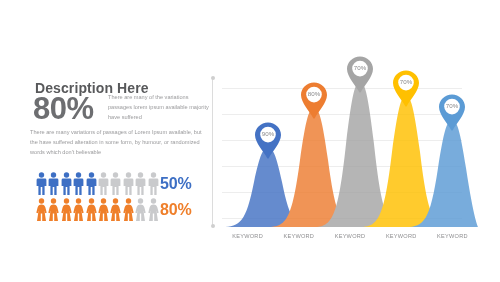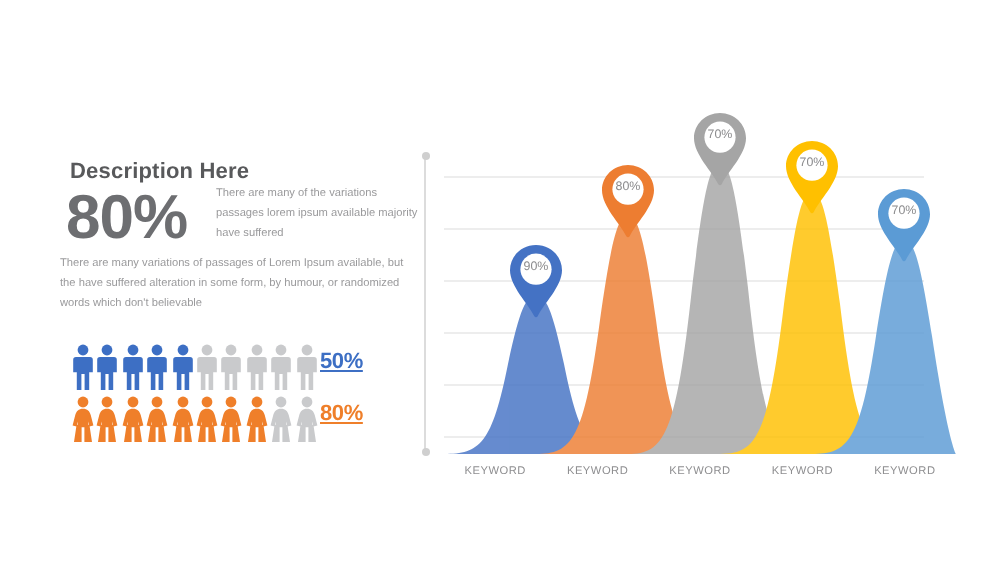--- a/index.html
+++ b/index.html
@@ -9,21 +9,21 @@
     font-family: "Liberation Sans", sans-serif;
     overflow: hidden;
   }
   #page { position: relative; width: 500px; height: 282px; background: #fff; }
 
   
   #left-panel { position: absolute; left: 0; top: 0; width: 212px; height: 282px; }
 
   #desc-title {
     position: absolute; left: 35px; top: 80px;
-    font-size: 11px; font-weight: bold; color: #58595b;
+    font-size: 14px; font-weight: bold; color: #58595b;
     letter-spacing: .1px;
   }
 
   #big-pct {
     position: absolute; left: 33px; top: 93px;
     font-size: 31px; font-weight: bold; color: #6d6e71;
     letter-spacing: -.5px; line-height: 1;
   }
 
   #lead-para {
@@ -35,21 +35,21 @@
     position: absolute; left: 30px; top: 128px; width: 180px;
     font-size: 5.6px; line-height: 1.78; color: #9a9a9c;
   }
 
   
   .people-row { position: absolute; left: 36px; display: flex; gap: 1.4px; align-items: flex-end; }
   #row-blue   { top: 172px; }
   #row-orange { top: 198px; }
   .person { width: 11px; height: 23px; display: block; }
 
-  .row-pct { position: absolute; font-size: 11px; font-weight: bold; letter-spacing: -.2px; text-decoration: underline; }
+  .row-pct { position: absolute; font-size: 16px; font-weight: bold; letter-spacing: -.2px; }
   #pct-blue   { left: 160px; top: 175px; color: #3d6fc4; }
   #pct-orange { left: 160px; top: 201px; color: #ef7f2a; }
 
   
   #divider { position: absolute; left: 212px; top: 78px; width: 1px; height: 148px; background: #dcdcdc; }
   .div-dot { position: absolute; left: 210.5px; width: 4px; height: 4px; border-radius: 50%; background: #cfcfcf; }
   #div-dot-top { top: 76px; }
   #div-dot-bot { top: 224px; }
 
   

